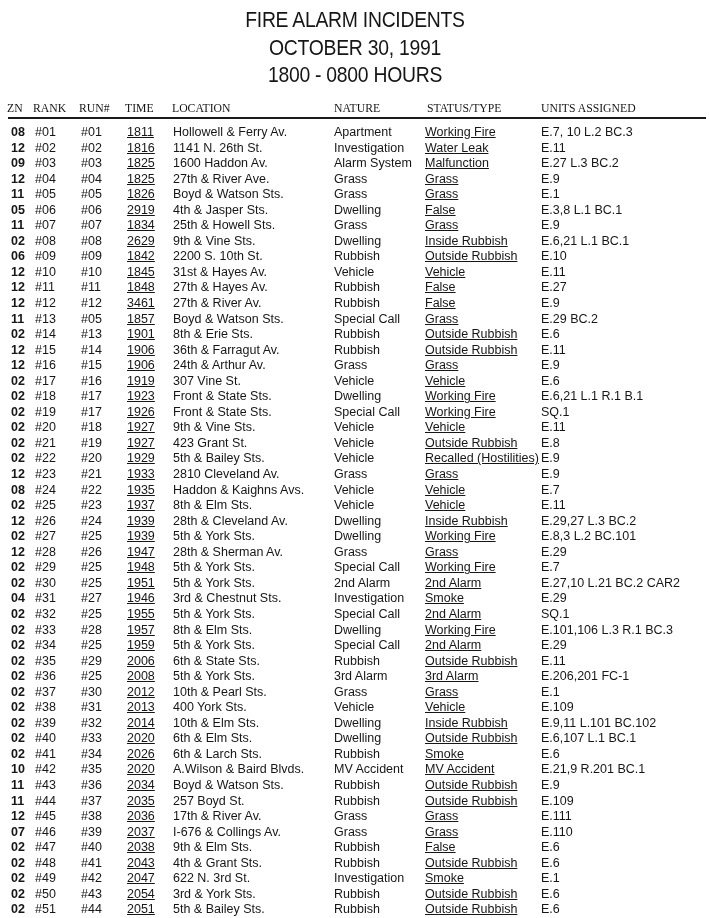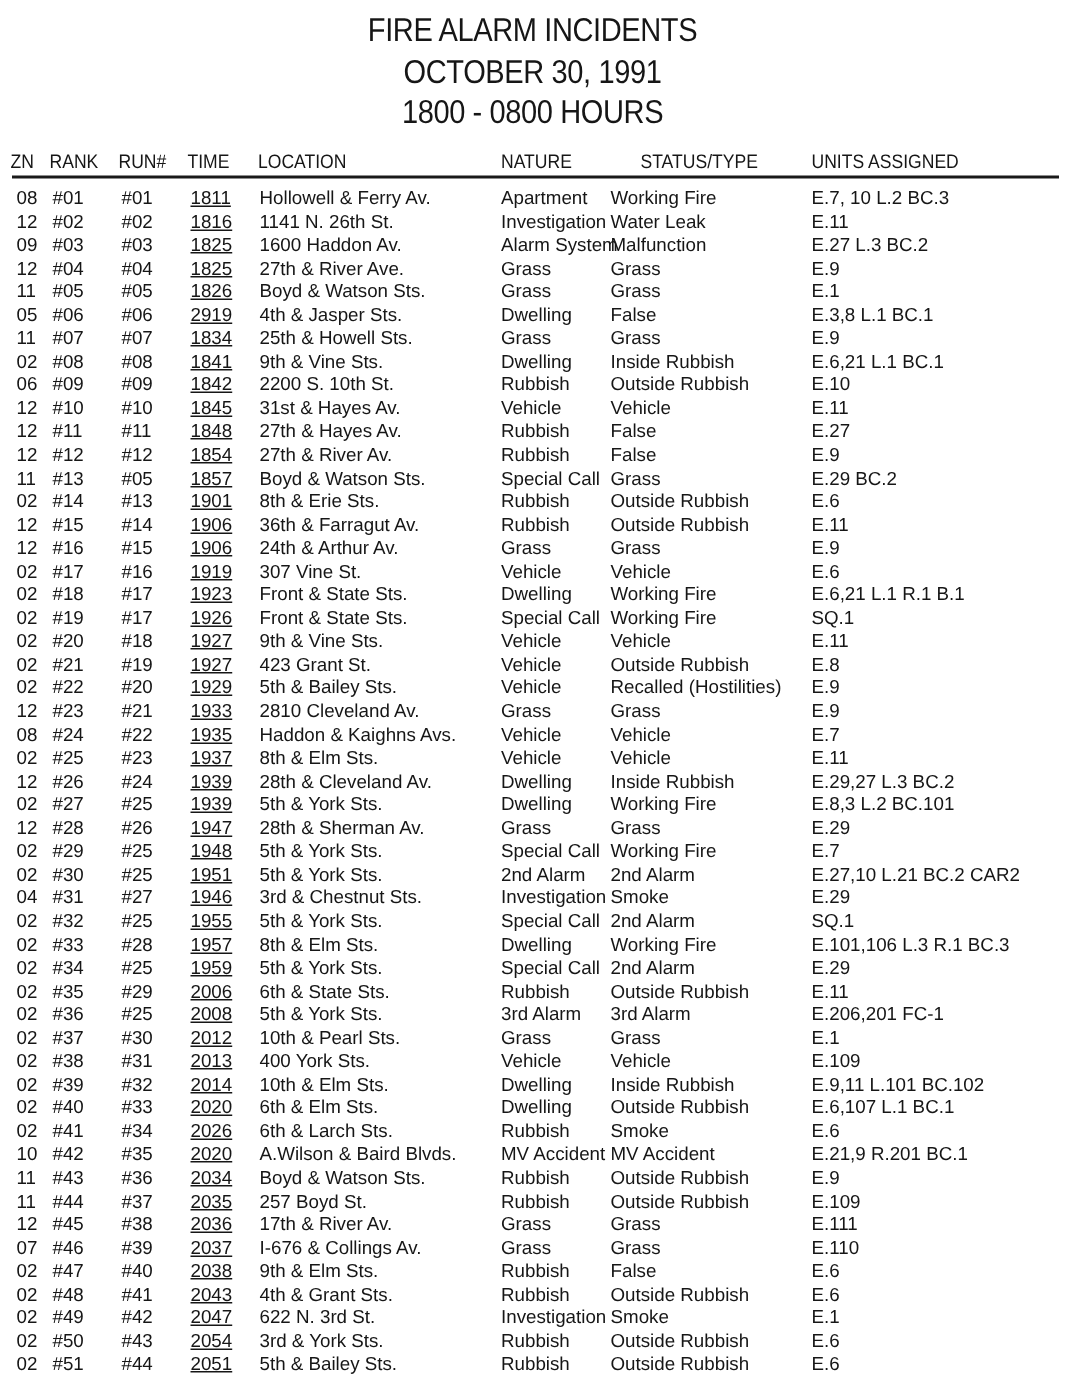--- a/index.html
+++ b/index.html
@@ -2,29 +2,29 @@
 <html><head>
 <meta charset="utf-8">
 <style>
   html, body { margin: 0; padding: 0; background: #ffffff; }
   body { width: 710px; height: 918px; overflow: hidden; position: relative; color: #161616; }
   .titles { position: absolute; top: 6px; left: 0; width: 710px; text-align: center;
     font-family: "Liberation Sans", sans-serif; font-size: 22px; line-height: 27.5px;
     letter-spacing: -0.3px; transform: scaleX(0.88); transform-origin: 355px 0; }
   .titles div { font-weight: normal; }
   .header { position: absolute; top: 100px; left: 0; width: 710px; height: 16px;
-    font-family: Liberation Sans, sans-serif; font-size: 13px; }
+    font-family: Liberation Serif, serif; font-size: 13px; }
   .header span, .row span { position: absolute; white-space: nowrap; }
   .header span { transform: scaleX(0.9); transform-origin: 0 0; }
   .rule { position: absolute; top: 117px; left: 8px; width: 698px; height: 2px; background: #1a1a1a; }
   .rows { position: absolute; top: 125px; left: 0; width: 710px;
     font-family: "Liberation Sans", sans-serif; font-size: 12.5px; }
   .row { position: relative; height: 15.55px; line-height: 15.5px; }
-  .c-zn { left: 11px; } .c-rank { left: 35px; } .c-run { left: 81px; } .c-time { left: 127px; text-decoration: underline; }
-  .c-loc { left: 173px; } .c-nat { left: 334px; } .c-stat { left: 407px; } .c-units { left: 541px; }
+  .c-zn { left: 11px; font-weight: bold; } .c-rank { left: 35px; } .c-run { left: 81px; } .c-time { left: 127px; text-decoration: underline; }
+  .c-loc { left: 173px; } .c-nat { left: 334px; } .c-stat { left: 425px; text-decoration: underline; } .c-units { left: 541px; }
   .h-zn { left: 7px; } .h-rank { left: 33px; } .h-run { left: 79px; } .h-time { left: 125px; }
   .h-loc { left: 172px; } .h-nat { left: 334px; } .h-stat { left: 427px; } .h-units { left: 541px; }
 </style>
 </head>
 <body>
 
 <div class="titles">
   <div>FIRE ALARM INCIDENTS</div>
   <div>OCTOBER 30, 1991</div>
   <div>1800 - 0800 HOURS</div>
@@ -110,21 +110,21 @@
       <span class="c-time">1834</span>
       <span class="c-loc">25th &amp; Howell Sts.</span>
       <span class="c-nat">Grass</span>
       <span class="c-stat">Grass</span>
       <span class="c-units">E.9</span>
     </div>
     <div class="row">
       <span class="c-zn">02</span>
       <span class="c-rank">#08</span>
       <span class="c-run">#08</span>
-      <span class="c-time">1841</span>
+      <span class="c-time">2629</span>
       <span class="c-loc">9th &amp; Vine Sts.</span>
       <span class="c-nat">Dwelling</span>
       <span class="c-stat">Inside Rubbish</span>
       <span class="c-units">E.6,21 L.1 BC.1</span>
     </div>
     <div class="row">
       <span class="c-zn">06</span>
       <span class="c-rank">#09</span>
       <span class="c-run">#09</span>
       <span class="c-time">1842</span>
@@ -150,21 +150,21 @@
       <span class="c-time">1848</span>
       <span class="c-loc">27th &amp; Hayes Av.</span>
       <span class="c-nat">Rubbish</span>
       <span class="c-stat">False</span>
       <span class="c-units">E.27</span>
     </div>
     <div class="row">
       <span class="c-zn">12</span>
       <span class="c-rank">#12</span>
       <span class="c-run">#12</span>
-      <span class="c-time">1854</span>
+      <span class="c-time">3461</span>
       <span class="c-loc">27th &amp; River Av.</span>
       <span class="c-nat">Rubbish</span>
       <span class="c-stat">False</span>
       <span class="c-units">E.9</span>
     </div>
     <div class="row">
       <span class="c-zn">11</span>
       <span class="c-rank">#13</span>
       <span class="c-run">#05</span>
       <span class="c-time">1857</span>

